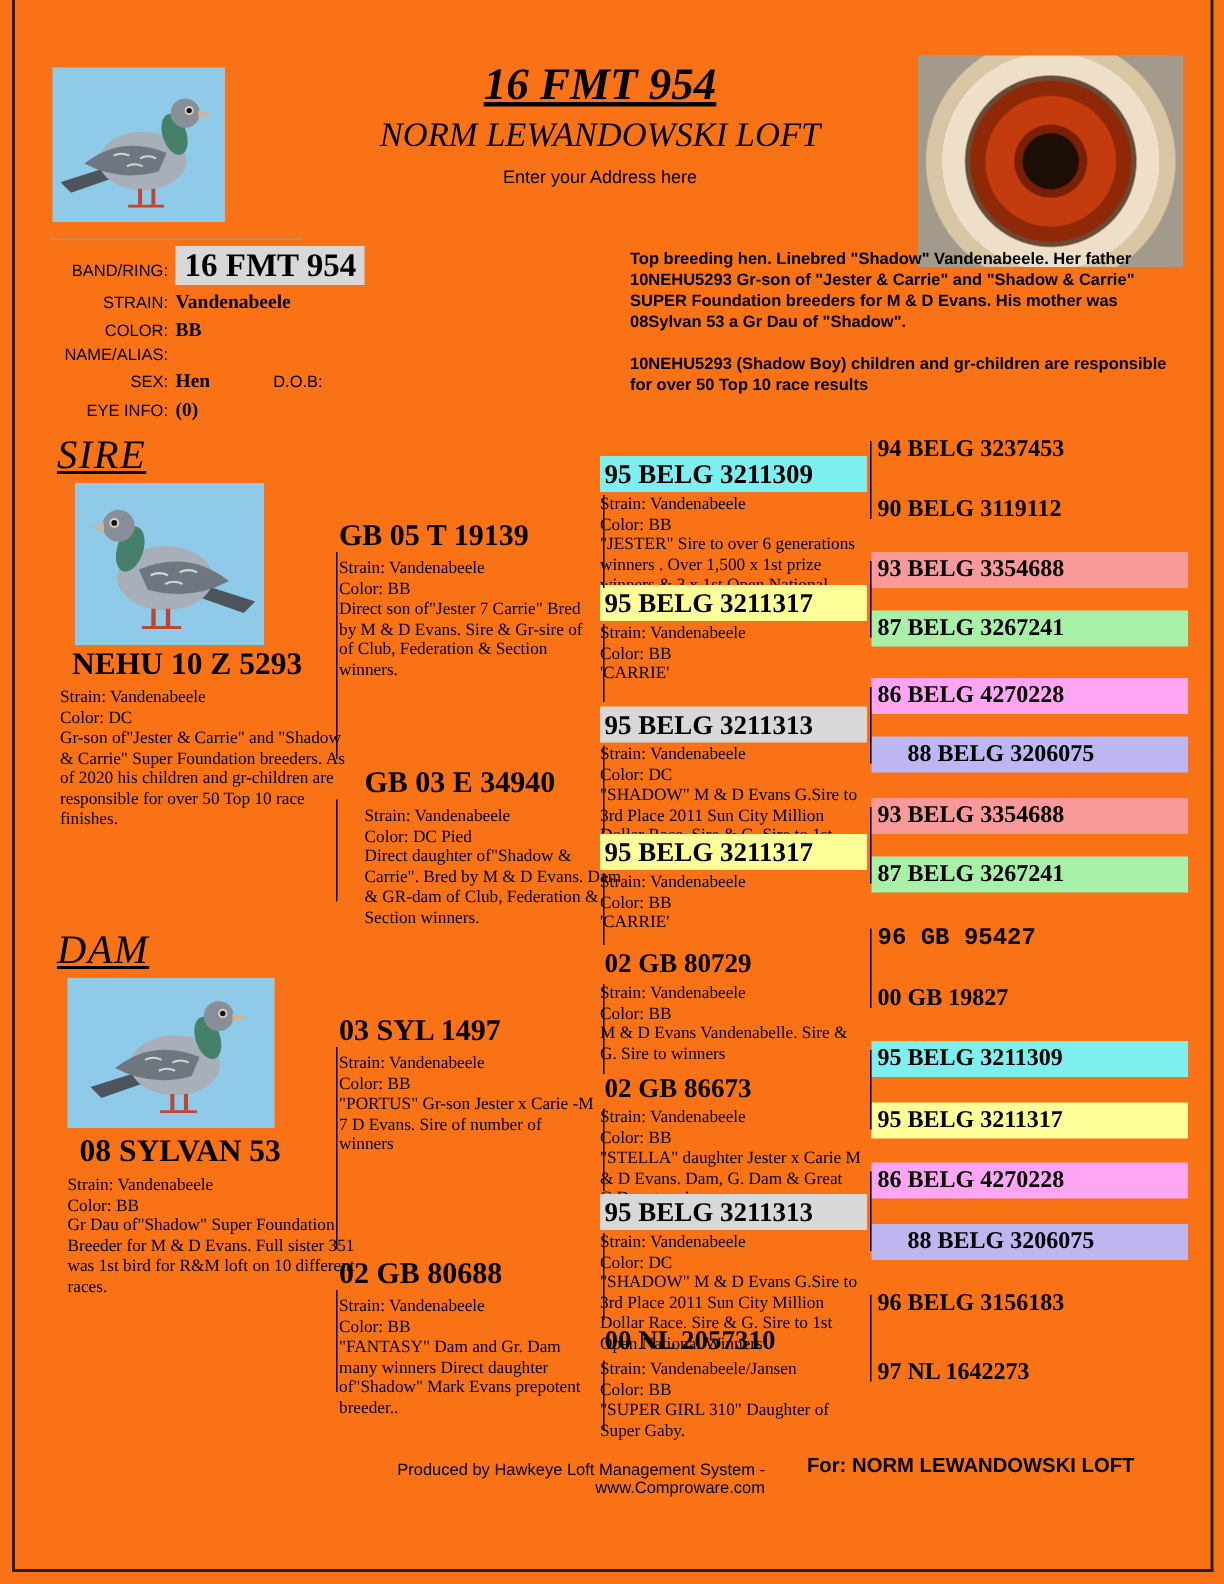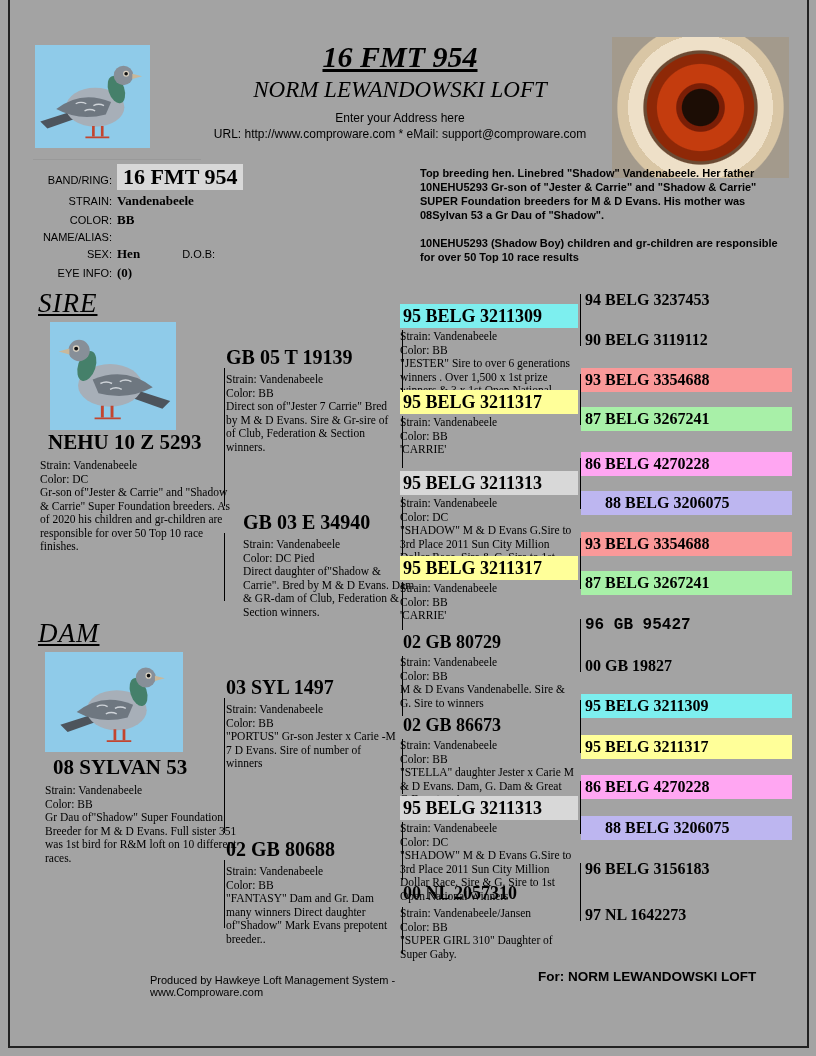--- a/index.html
+++ b/index.html
@@ -1,16 +1,16 @@
 <!DOCTYPE html>
 <html><head>
 <meta charset="utf-8">
 <style>
   html,body{margin:0;padding:0;background:#fff;}
-  .page{position:relative;width:816px;height:1056px;background:#a3a3a3;overflow:hidden;
+  .page{position:relative;width:816px;height:1056px;background:#f97316;overflow:hidden;
         font-family:"Liberation Serif",serif;color:#000;}
   .frame{position:absolute;left:8px;top:0;width:797px;height:1046px;
          border-left:2px solid #222;border-right:2px solid #222;border-bottom:2px solid #222;}
   
   .hdr{position:absolute;left:150px;top:40px;width:500px;text-align:center;}
   .title{font-size:30px;font-weight:bold;font-style:italic;text-decoration:underline;}
   .loftname{font-size:23px;font-style:italic;margin-top:3px;}
   .addr{font-family:"Liberation Sans",sans-serif;font-size:12px;margin-top:8px;}
   .urlline{font-family:"Liberation Sans",sans-serif;font-size:12px;margin-top:2px;}
   
@@ -48,21 +48,21 @@
   .hl-cyan{background:#7DEFEF;}
   .hl-yellow{background:#FFFF99;}
   .hl-gray{background:#D8D8D8;}
   .hl-salmon{background:#FA9999;}
   .hl-green{background:#A8F0A8;}
   .hl-pink{background:#FFA6F2;}
   .hl-purple{background:#BDB6F0;padding-left:24px;}
   .vline{position:absolute;width:1px;background:#000;}
   .divider{position:absolute;left:33px;top:159px;width:168px;height:1px;background:#999;}
   
-  .footer-prod{position:absolute;left:150px;top:974px;width:360px;text-align:left;
+  .footer-prod{position:absolute;left:150px;top:974px;width:360px;text-align:right;
                font-family:"Liberation Sans",sans-serif;font-size:11px;}
   .footer-for{position:absolute;left:538px;top:969px;font-family:"Liberation Sans",sans-serif;
               font-size:13.5px;font-weight:bold;}
 </style>
 </head>
 <body>
 
 <div class="page">
   <div class="frame"></div>
 
@@ -86,21 +86,20 @@
       <g transform="translate(130,0) scale(-1,1)">
           <use href="#pgn"></use>
         </g>
     </svg>
   </div>
 
   <div class="hdr">
     <div class="title">16 FMT 954</div>
     <div class="loftname">NORM LEWANDOWSKI LOFT</div>
     <div class="addr">Enter your Address here</div>
-    <div class="urlline">URL: http://www.comproware.com * eMail: support@comproware.com</div>
   </div>
 
   <div class="eye"></div>
 
   <div class="divider"></div>
 
   <div class="info">
     <div class="irow">
       <span class="ilabel">BAND/RING:</span>
       <span class="bandval">16 FMT 954</span>

